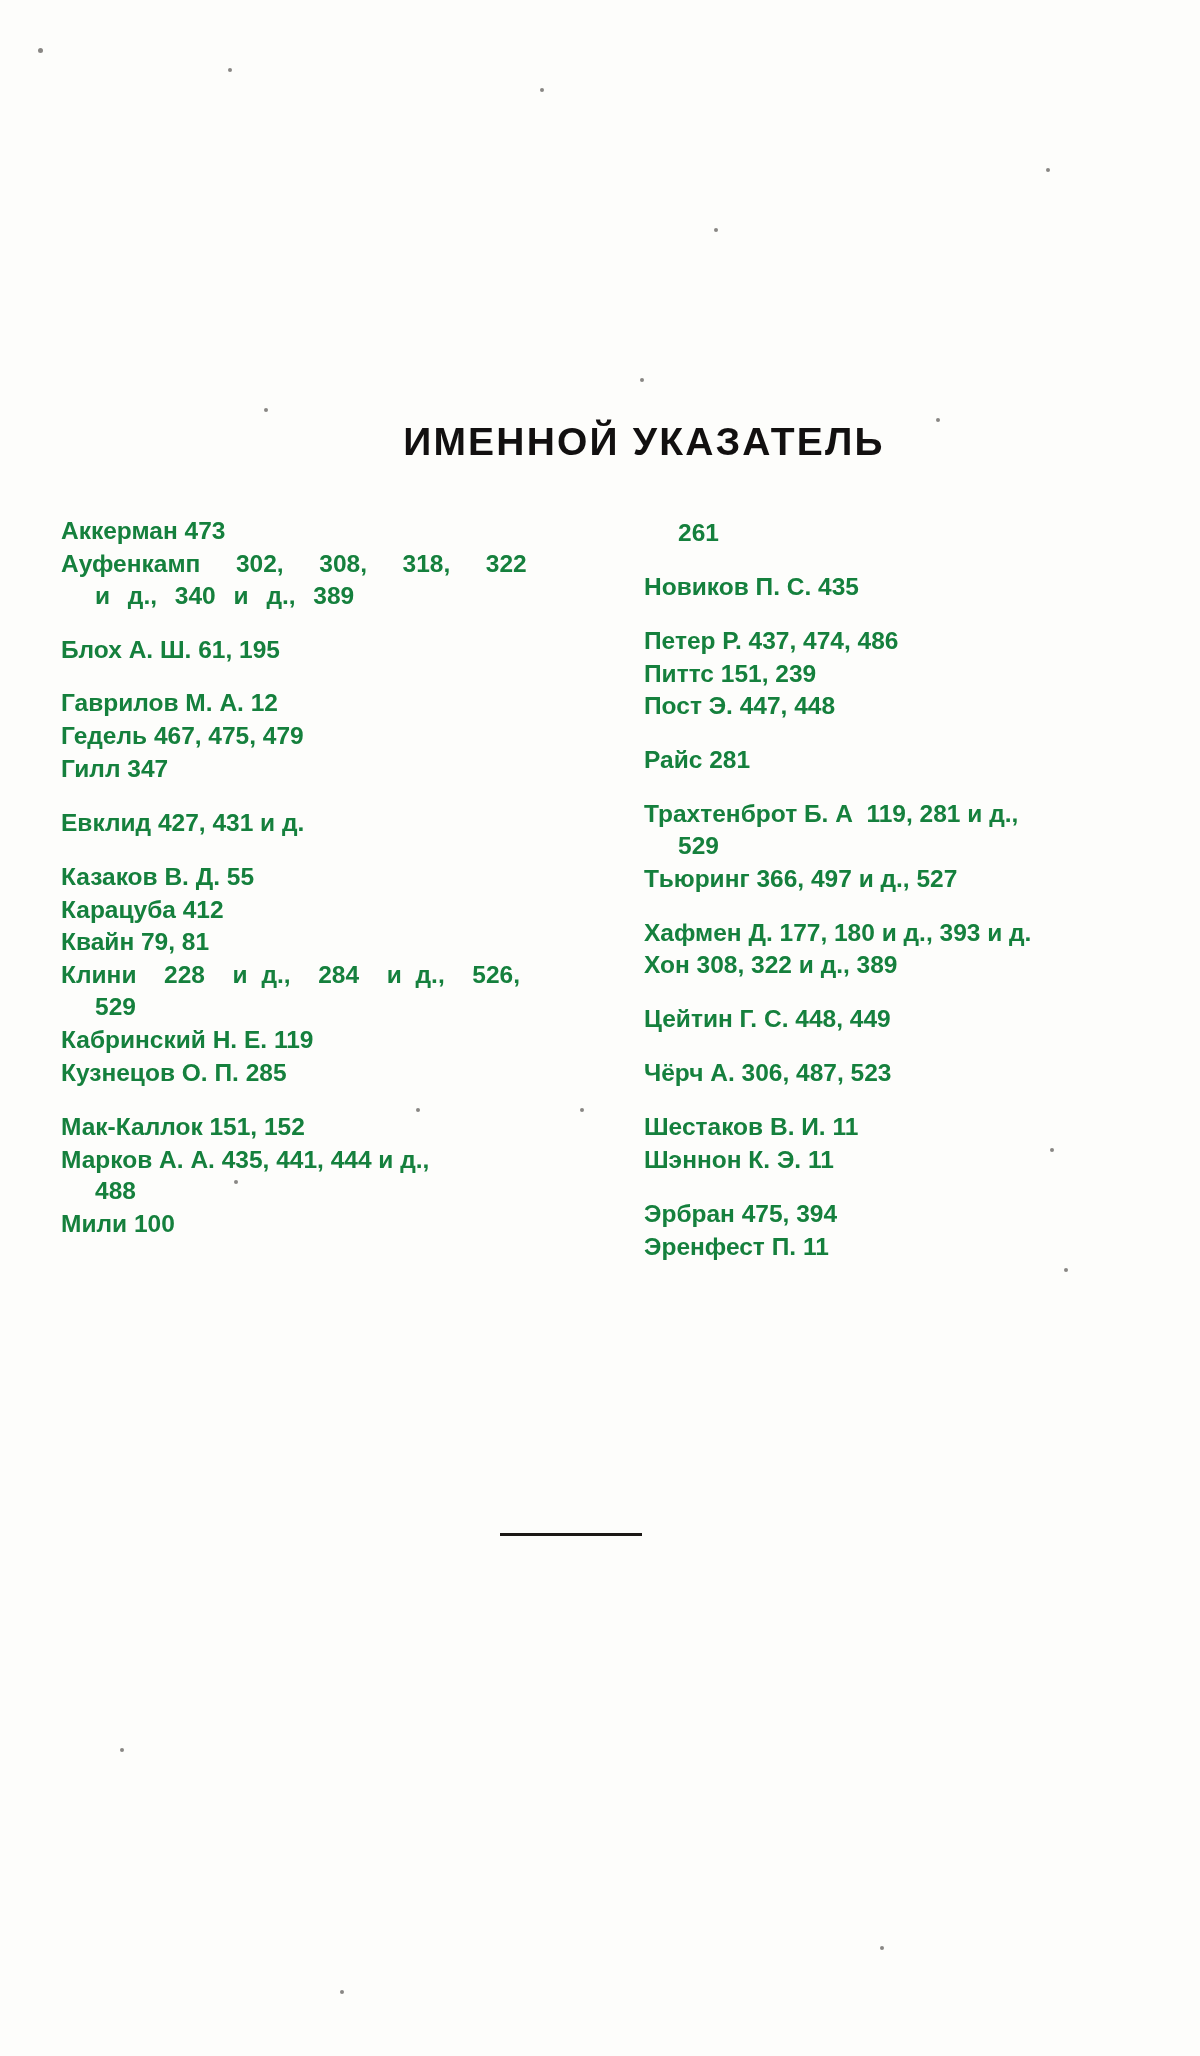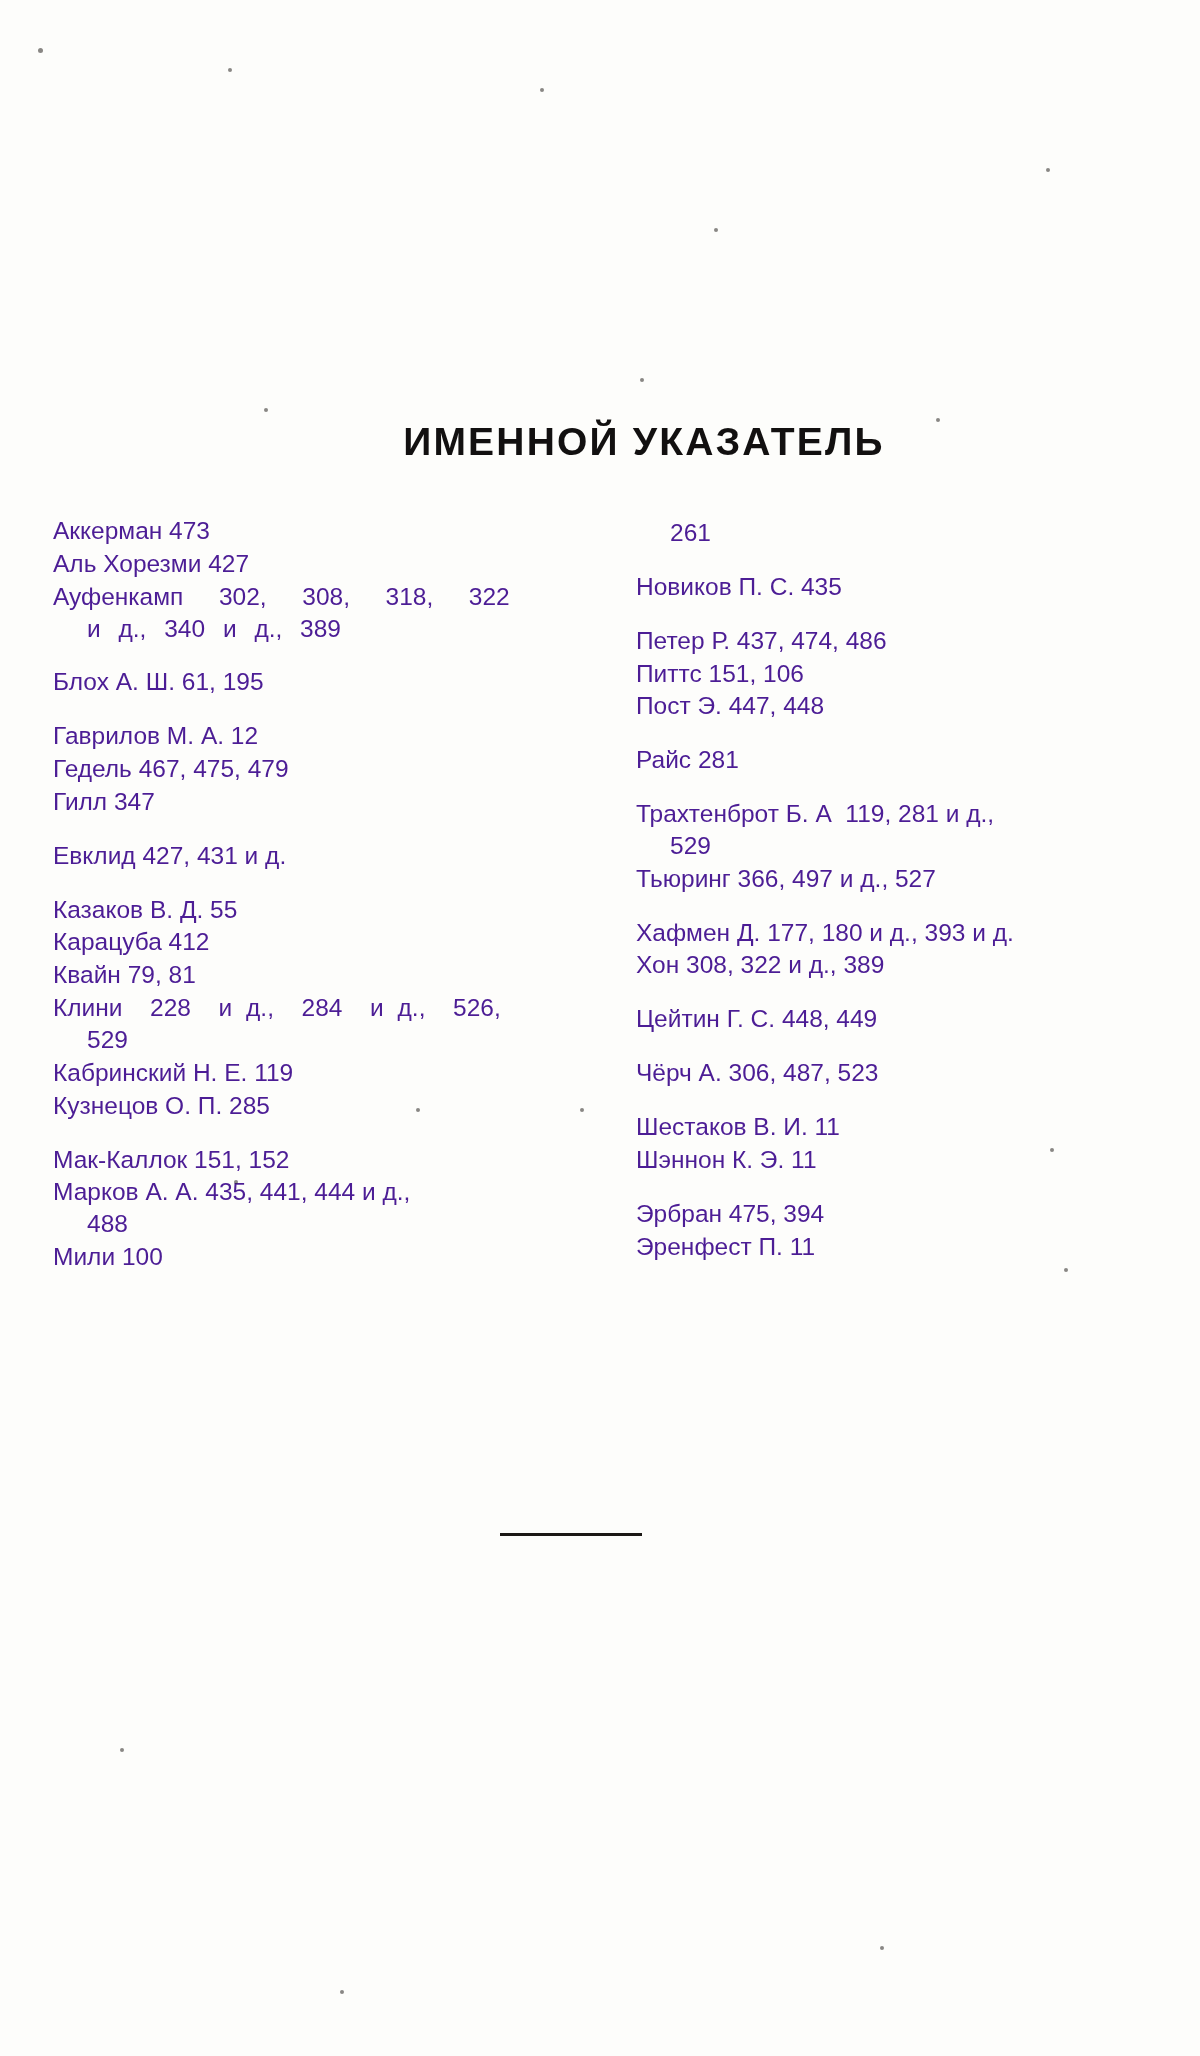--- a/index.html
+++ b/index.html
@@ -70,24 +70,24 @@
   }
 
   .group {
     margin-bottom: 22px;
   }
   .group:last-child { margin-bottom: 0; }
 
   .entry {
     font-family: "Liberation Sans", sans-serif;
     font-size: 24.5px;
-    font-weight: normal;
+    font-weight: bold;
     line-height: 1.30;
-    color: #4c1d95;
-    margin: 0 0 1px 8px;
+    color: #15803d;
+    margin: 0 0 1px 16px;
     white-space: pre-wrap;
   }
   .entry .cont {
     display: block;
     padding-left: 34px;
   }
 
   
   .spread-1 { letter-spacing: 0px; word-spacing: 11px; }
   .spread-2 { word-spacing: 7px; }
@@ -112,21 +112,20 @@
 <div class="content">
 
   <div class="title">ИМЕННОЙ УКАЗАТЕЛЬ</div>
 
   <div class="columns">
 
     <div class="col left">
 
       <div class="group">
         <p class="entry"><span>Аккерман 473</span></p>
-        <p class="entry"><span>Аль Хорезми 427</span></p>
         <p class="entry spread-1"><span>Ауфенкамп  302,  308,  318,  322</span><span class="cont">и д., 340 и д., 389</span></p>
       </div>
 
       <div class="group">
         <p class="entry"><span>Блох А. Ш. 61, 195</span></p>
       </div>
 
       <div class="group">
         <p class="entry"><span>Гаврилов М. А. 12</span></p>
         <p class="entry"><span>Гедель 467, 475, 479</span></p>
@@ -159,21 +158,21 @@
       <div class="group">
         <p class="entry spread-3"><span class="cont">261</span></p>
       </div>
 
       <div class="group">
         <p class="entry"><span>Новиков П. С. 435</span></p>
       </div>
 
       <div class="group">
         <p class="entry"><span>Петер Р. 437, 474, 486</span></p>
-        <p class="entry"><span>Питтс 151, 106</span></p>
+        <p class="entry"><span>Питтс 151, 239</span></p>
         <p class="entry"><span>Пост Э. 447, 448</span></p>
       </div>
 
       <div class="group">
         <p class="entry"><span>Райс 281</span></p>
       </div>
 
       <div class="group">
         <p class="entry"><span>Трахтенброт Б. А  119, 281 и д.,</span><span class="cont">529</span></p>
         <p class="entry"><span>Тьюринг 366, 497 и д., 527</span></p>

